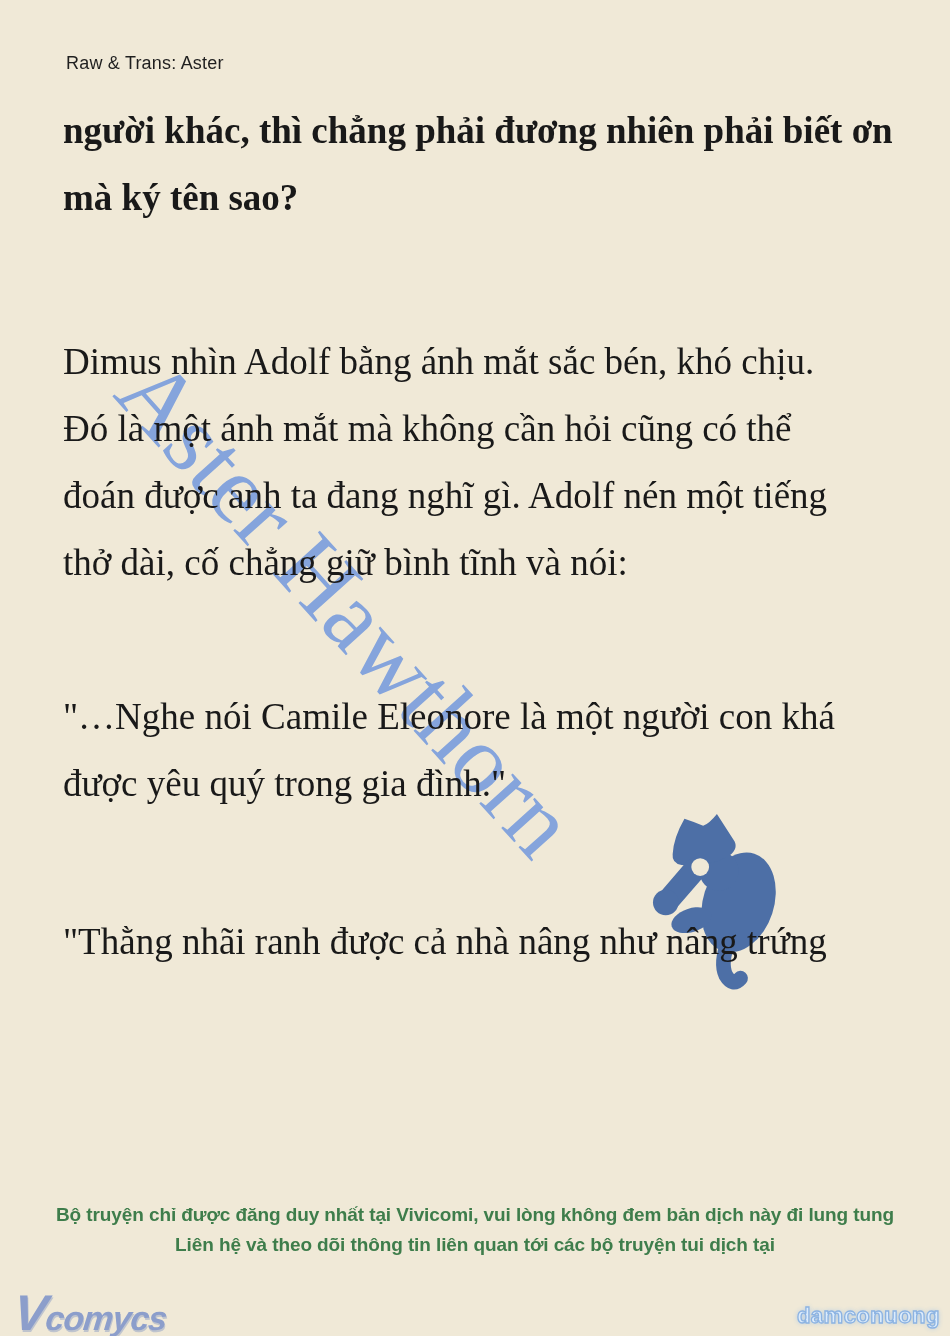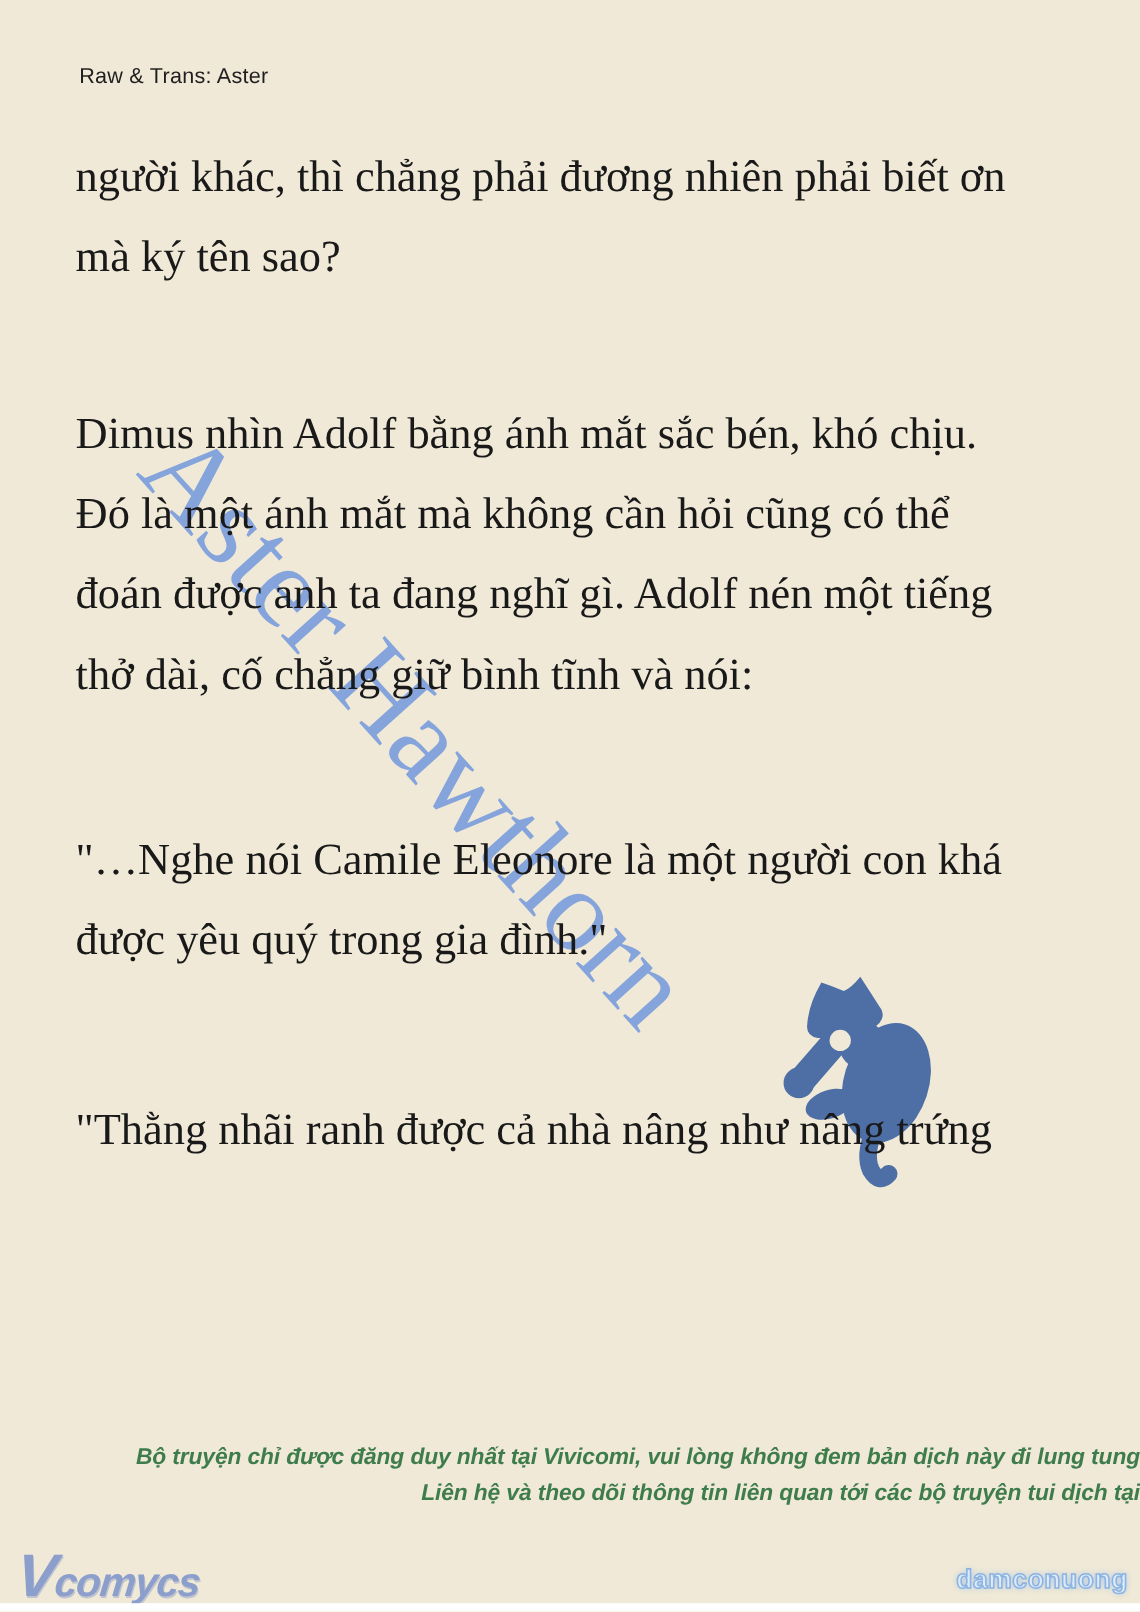--- a/index.html
+++ b/index.html
@@ -30,29 +30,29 @@
     z-index:2;
   }
   .cat-shape{fill:#4d6fa6;}
   .cat-notch{fill:#f0e9d7;}
   .para{
     position:absolute;left:63px;width:830px;
     font-size:37px;line-height:67px;color:#191919;
     z-index:3;
   }
   .para .tline{height:67px;white-space:nowrap;}
-  .p1{top:114px;}
+  .p1{top:97px;font-weight:bold;}
   .p2{top:328px;}
   .p3{top:683px;}
   .p4{top:908px;}
   .footer{
     position:absolute;left:0;top:1200px;width:950px;
-    text-align:right;
+    text-align:center;
     font-family:"Liberation Sans","DejaVu Sans",sans-serif;
-    font-style:italic;font-weight:bold;
+    font-weight:bold;
     font-size:19px;line-height:30px;
     color:#3e7d4b;letter-spacing:-0.1px;
     z-index:3;
   }
   .vcomycs-logo{
     position:absolute;left:14px;top:1284px;
     font-family:"Liberation Sans","DejaVu Sans",sans-serif;
     font-style:italic;font-weight:bold;
     font-size:34px;color:#8c9ecb;
     transform:skewX(-6deg);

